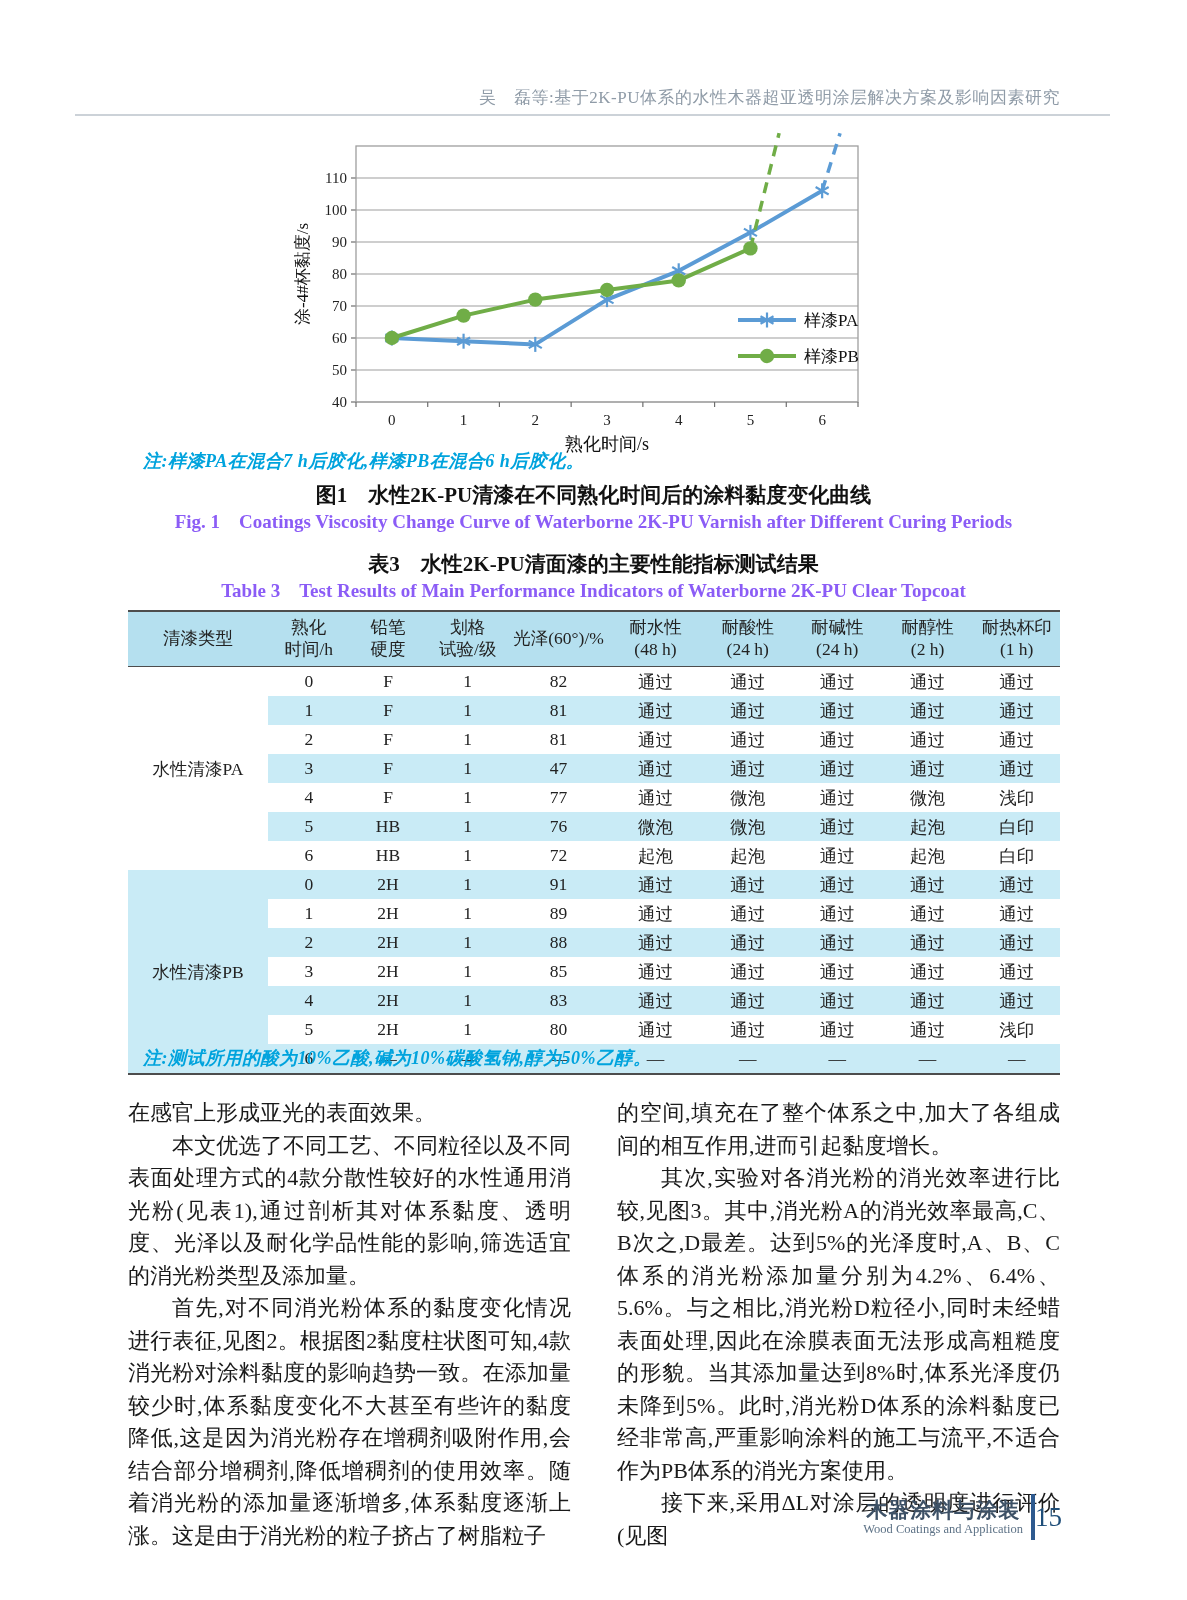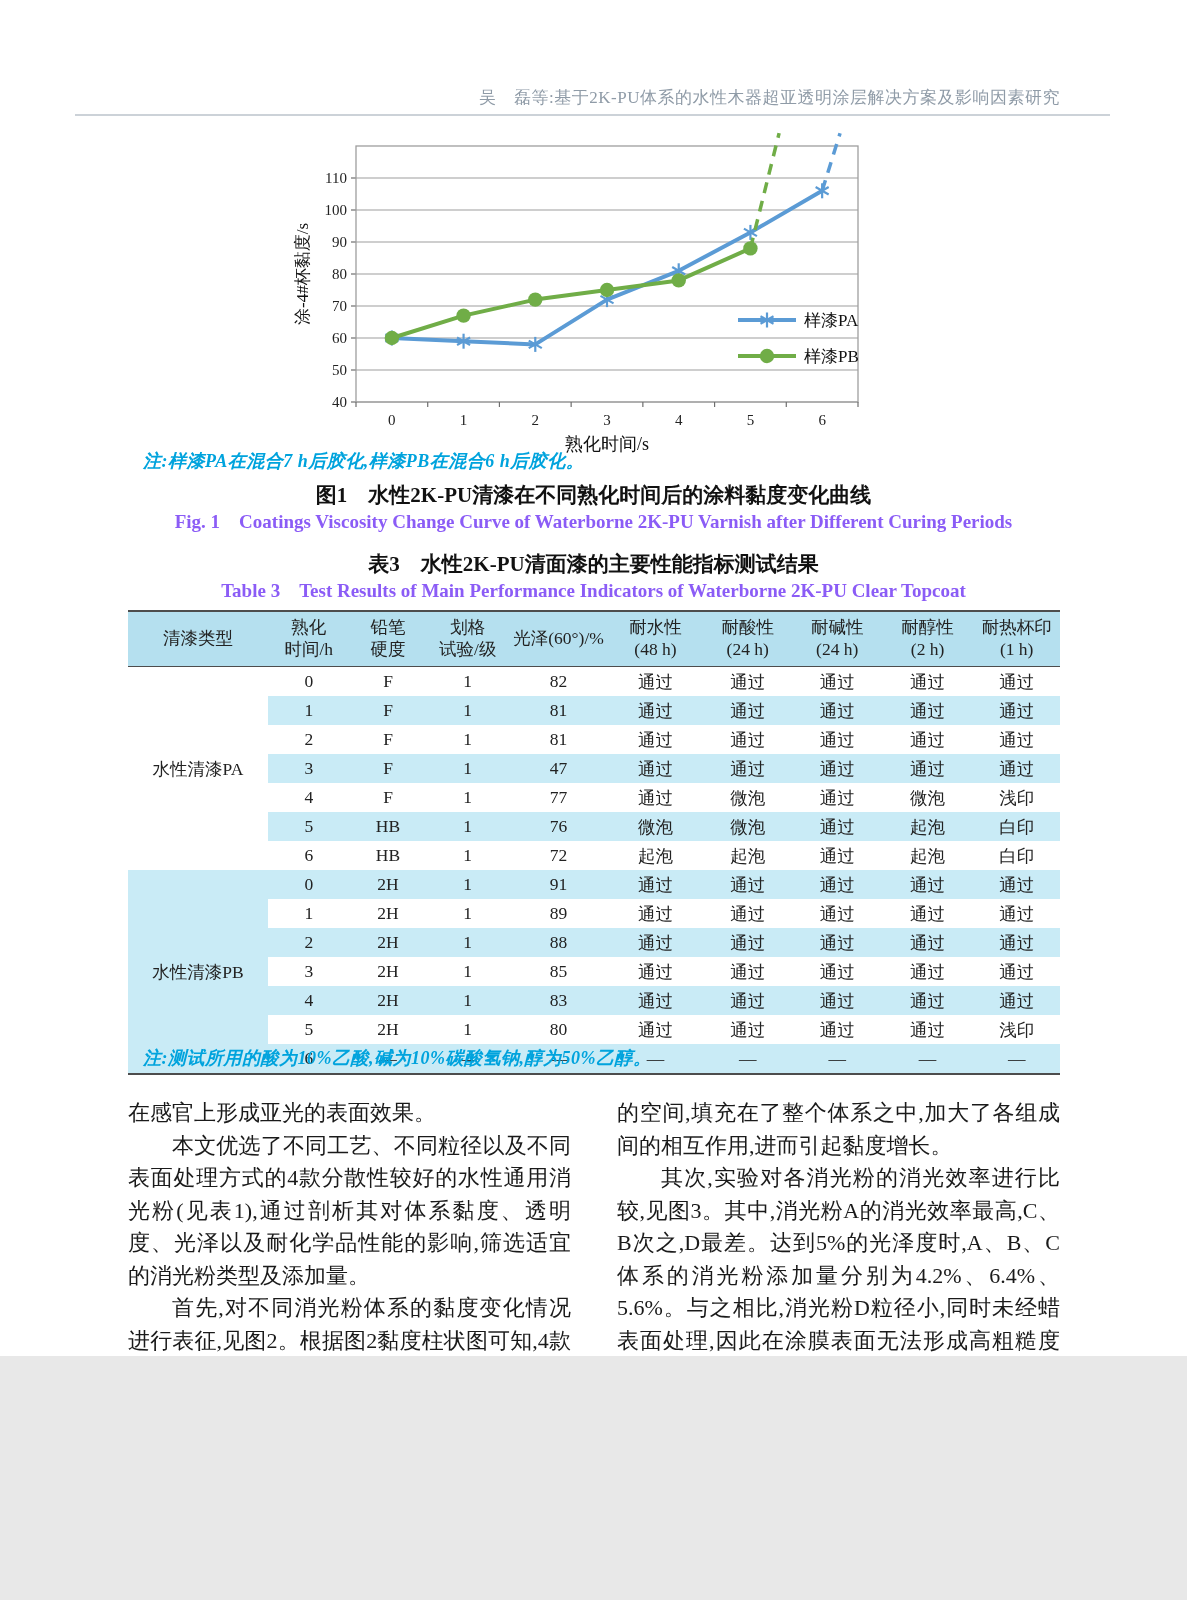--- a/index.html
+++ b/index.html
@@ -1,17 +1,17 @@
 <!DOCTYPE html>
 <html><head>
 <meta charset="utf-8">
 <style>
   html,body{margin:0;padding:0;background:#e8e8e8;}
   .page{
-    width:1187px;height:1356px;position:relative;background:#ffffff;
+    width:1187px;height:1600px;position:relative;background:#ffffff;
     font-family:"Liberation Serif","DejaVu Serif",serif;color:#1a1a1a;
     margin:0 auto;overflow:hidden;
   }
   .header-title{
     position:absolute;top:86px;left:128px;right:127px;
     text-align:right;font-size:17px;color:#8f9ba7;letter-spacing:.5px;
   }
   .header-rule{
     position:absolute;top:114px;left:75px;right:77px;height:2px;background:#ccd2d8;
   }

